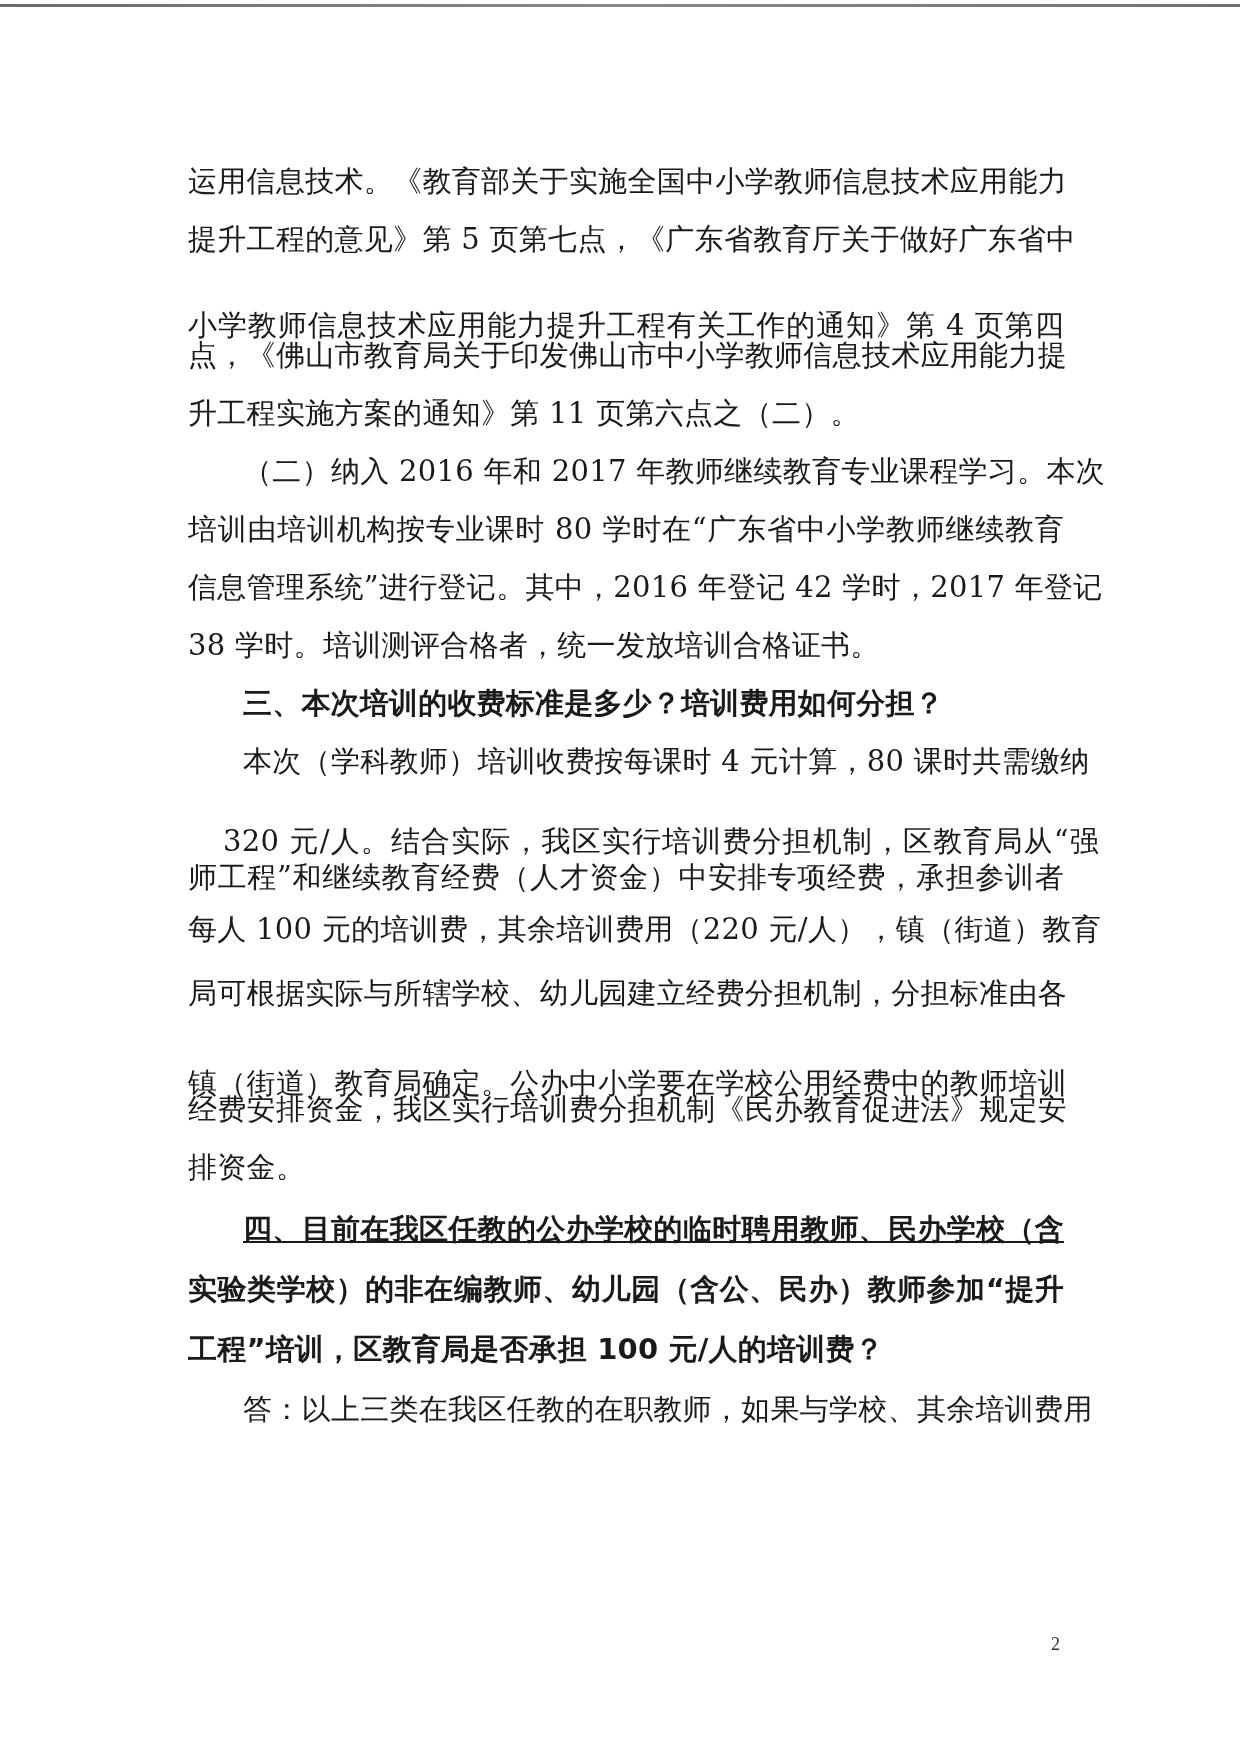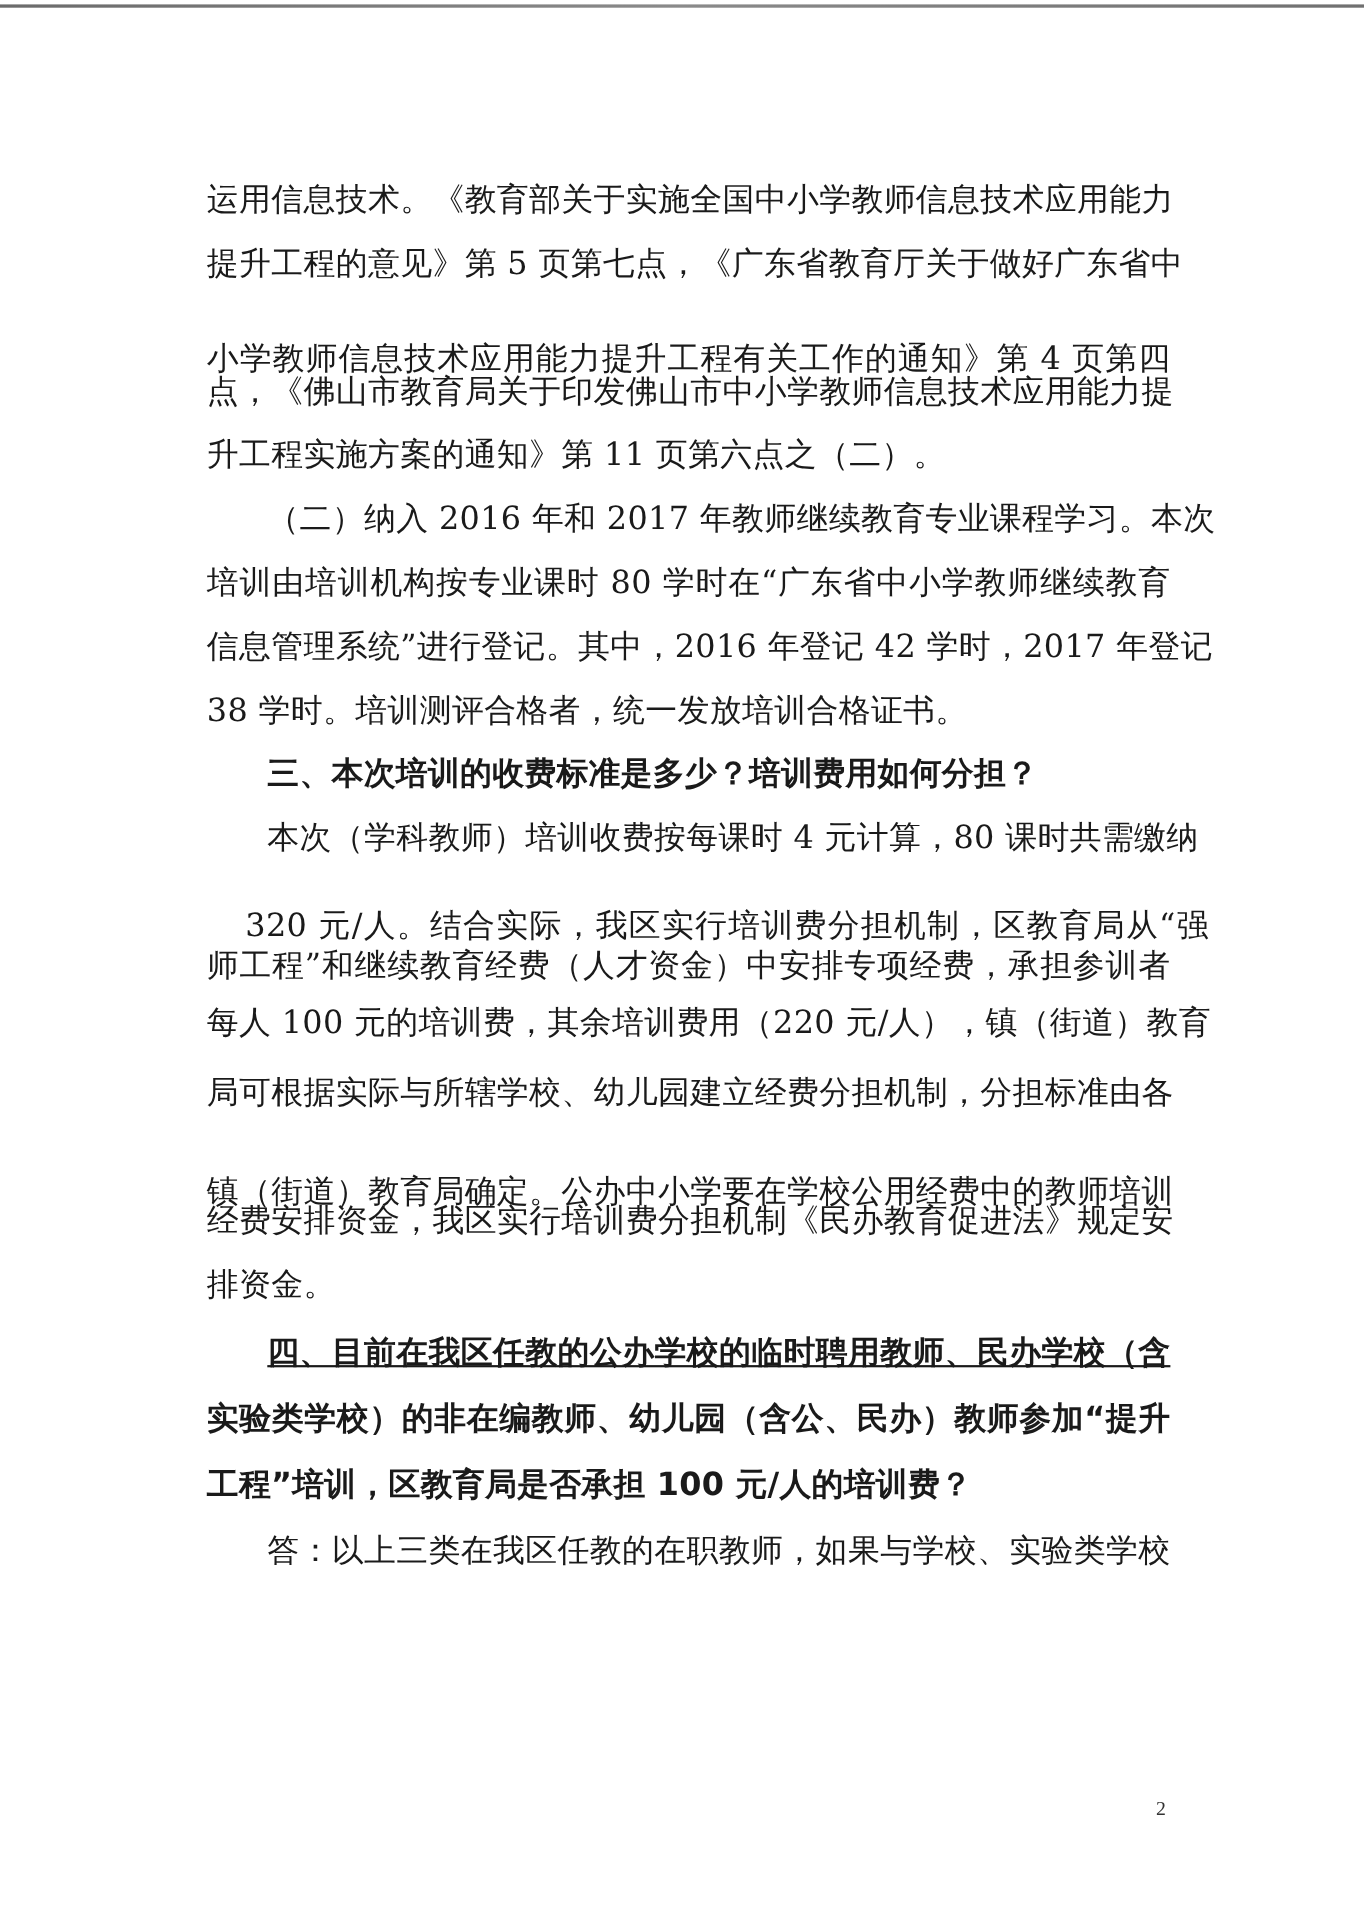--- a/index.html
+++ b/index.html
@@ -87,16 +87,16 @@
   <div class="line" style="top:724px;margin-top:24px;">每人 100 元的培训费，其余培训费用（220 元/人），镇（街道）教育</div>
   <div class="line" style="top:812px;">局可根据实际与所辖学校、幼儿园建立经费分担机制，分担标准由各</div>
   <div class="line" style="top:870px;margin-top:32px;">镇（街道）教育局确定。公办中小学要在学校公用经费中的教师培训</div>
   <div class="line" style="top:928px;">经费安排资金，我区实行培训费分担机制《民办教育促进法》规定安</div>
   <div class="line last" style="top:986px;">排资金。</div>
 
   <div class="line indent bold" style="top:1048px;text-decoration:underline;">四、目前在我区任教的公办学校的临时聘用教师、民办学校（含</div>
   <div class="line bold" style="top:1108px;">实验类学校）的非在编教师、幼儿园（含公、民办）教师参加“提升</div>
   <div class="line last bold" style="top:1168px;">工程”培训，区教育局是否承担 100 元/人的培训费？</div>
 
-  <div class="line indent" style="top:1228px;">答：以上三类在我区任教的在职教师，如果与学校、实验类学校</div>
+  <div class="line indent" style="top:1228px;">答：以上三类在我区任教的在职教师，如果与学校、其余培训费用</div>
 </div>
 
 <div class="page-number">2</div>
 
 </body></html>

